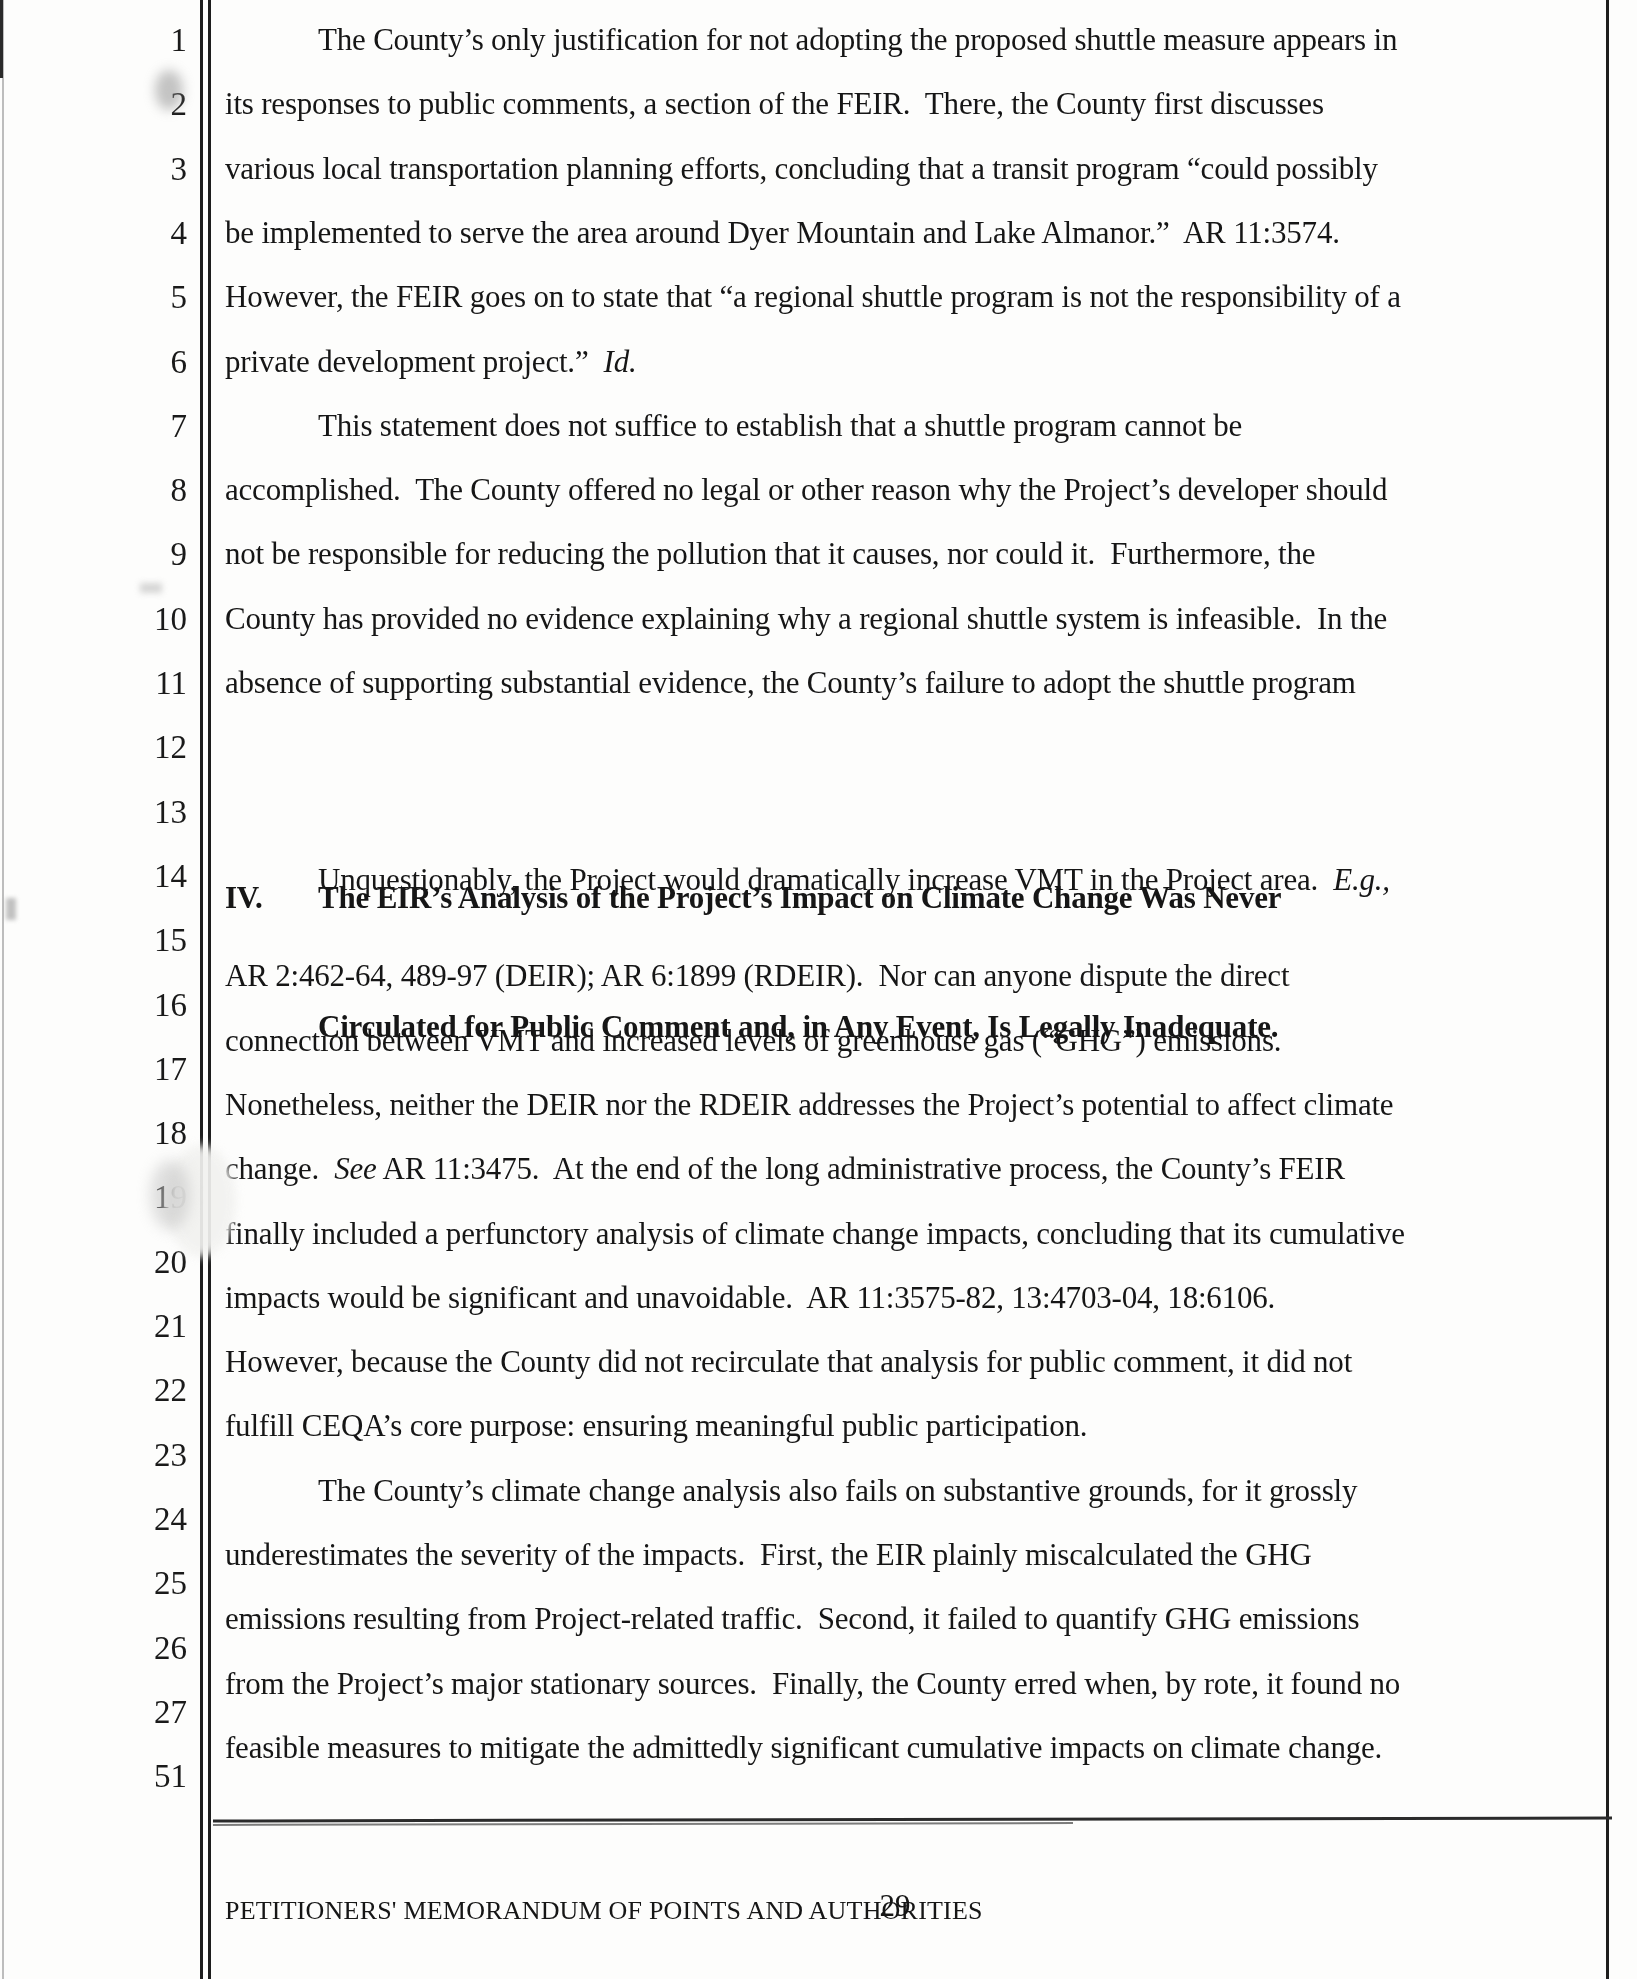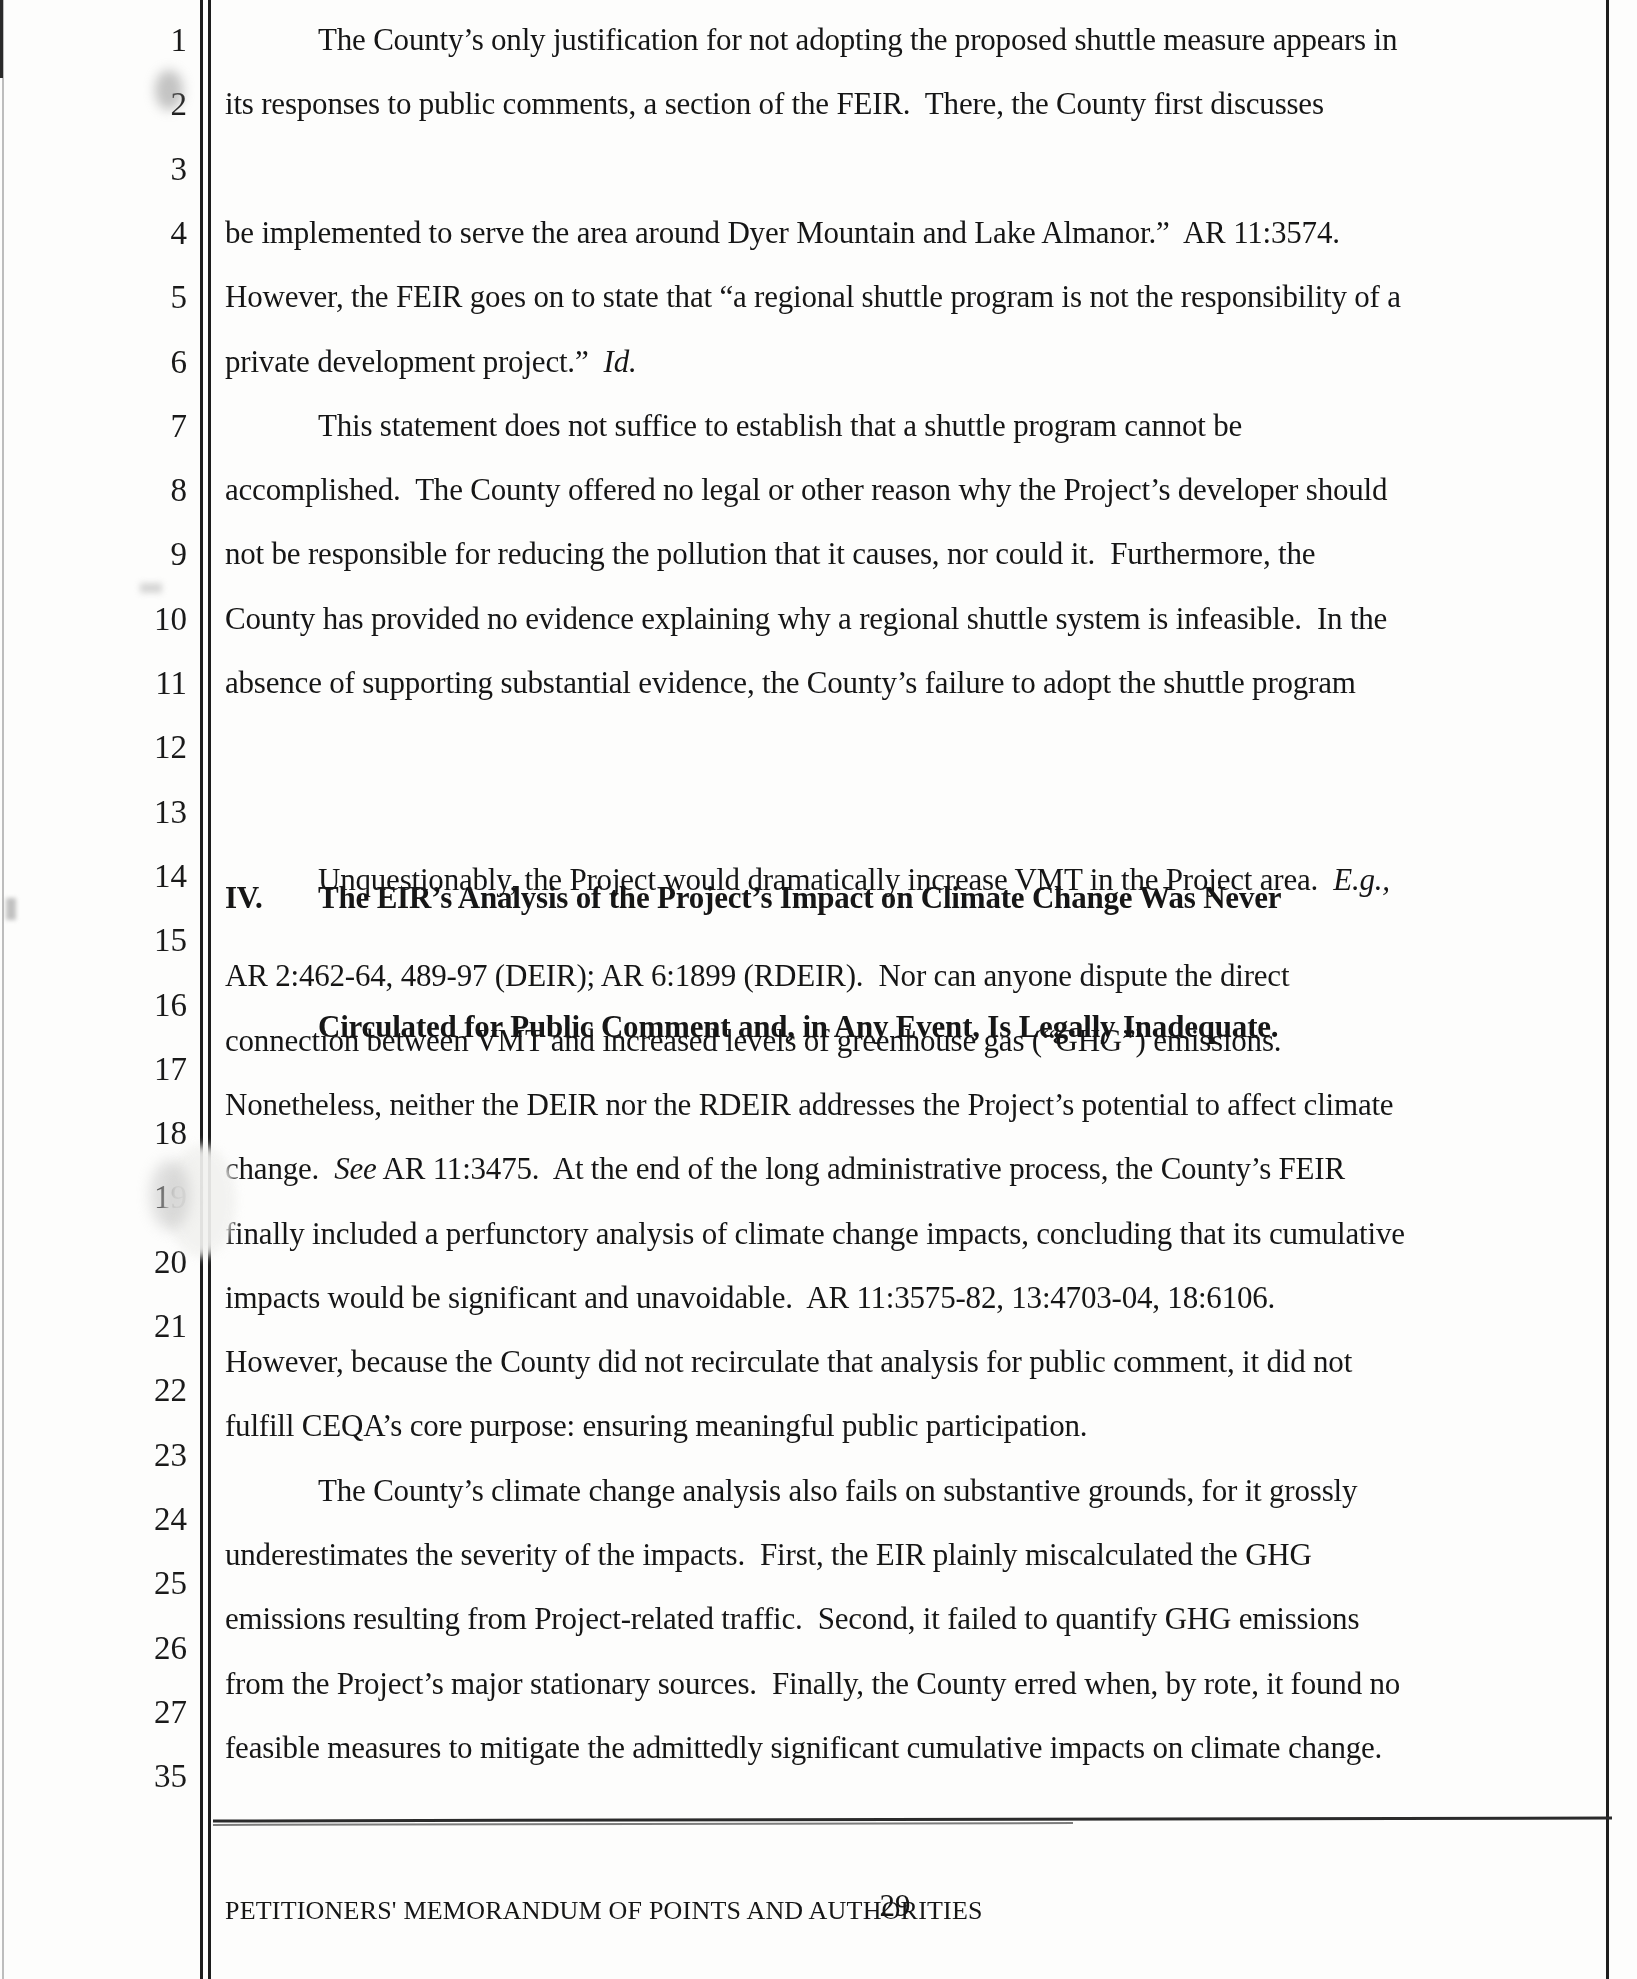--- a/index.html
+++ b/index.html
@@ -103,26 +103,27 @@
       <div class="lnum" style="top: 1112.1px;">18</div>
       <div class="lnum" style="top: 1176.4px;">19</div>
       <div class="lnum" style="top: 1240.7px;">20</div>
       <div class="lnum" style="top: 1305px;">21</div>
       <div class="lnum" style="top: 1369.3px;">22</div>
       <div class="lnum" style="top: 1433.6px;">23</div>
       <div class="lnum" style="top: 1497.9px;">24</div>
       <div class="lnum" style="top: 1562.2px;">25</div>
       <div class="lnum" style="top: 1626.5px;">26</div>
       <div class="lnum" style="top: 1690.8px;">27</div>
-      <div class="lnum" style="top: 1755.1px;">35</div>
+      <div class="lnum" style="top: 1755.1px;">51</div>
     </div>
 
   <div class="text-col">
       <div class="tline indent" style="top: 19px; text-align: center;"><span>The County’s only justification for not adopting the proposed shuttle measure appears in</span></div>
       <div class="tline" style="top: 83.3px;"><span>its responses to public comments, a section of the FEIR.  There, the County first discusses</span></div>
+      <div class="tline" style="top: 147.6px;"><span>various local transportation planning efforts, concluding that a transit program “could possibly</span></div>
       <div class="tline" style="top: 211.9px;"><span>be implemented to serve the area around Dyer Mountain and Lake Almanor.”  AR 11:3574.</span></div>
       <div class="tline" style="top: 276.2px;"><span>However, the FEIR goes on to state that “a regional shuttle program is not the responsibility of a</span></div>
       <div class="tline" style="top: 340.5px;"><span>private development project.”  </span><span class="it">Id.</span></div>
       <div class="tline indent" style="top: 404.8px;"><span>This statement does not suffice to establish that a shuttle program cannot be</span></div>
       <div class="tline" style="top: 469.1px;"><span>accomplished.  The County offered no legal or other reason why the Project’s developer should</span></div>
       <div class="tline" style="top: 533.4px;"><span>not be responsible for reducing the pollution that it causes, nor could it.  Furthermore, the</span></div>
       <div class="tline" style="top: 597.7px;"><span>County has provided no evidence explaining why a regional shuttle system is infeasible.  In the</span></div>
       <div class="tline" style="top: 662px;"><span>absence of supporting substantial evidence, the County’s failure to adopt the shuttle program</span></div>
       <div class="tline indent" style="top: 859px;"><span>Unquestionably, the Project would dramatically increase VMT in the Project area.  </span><span class="it">E.g.,</span></div>
       <div class="tline" style="top: 955.3px;"><span>AR 2:462-64, 489-97 (DEIR); AR 6:1899 (RDEIR).  Nor can anyone dispute the direct</span></div>

